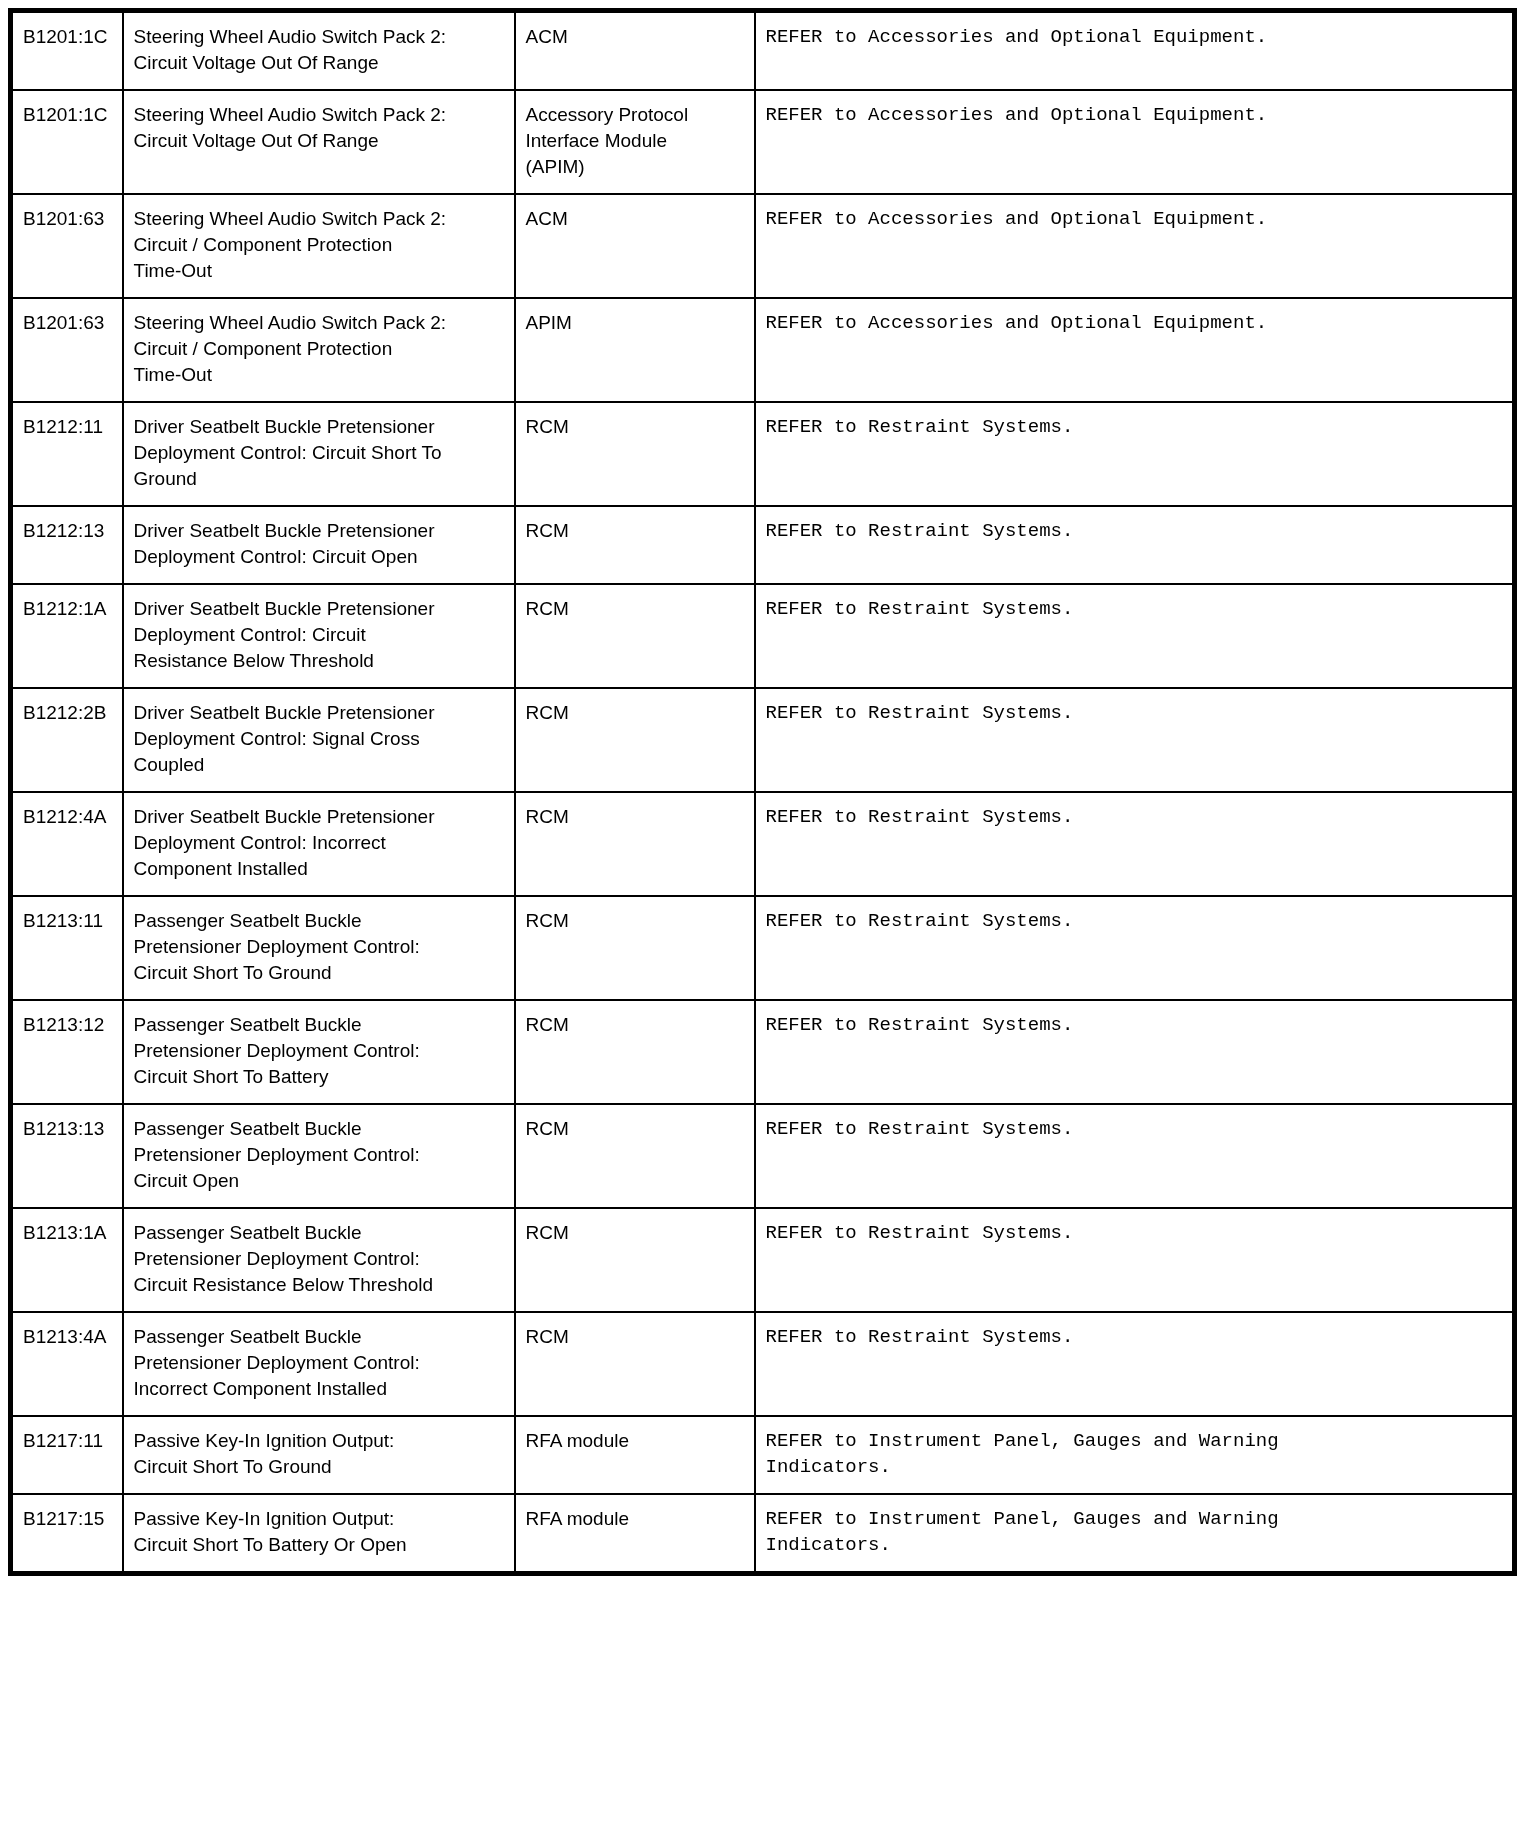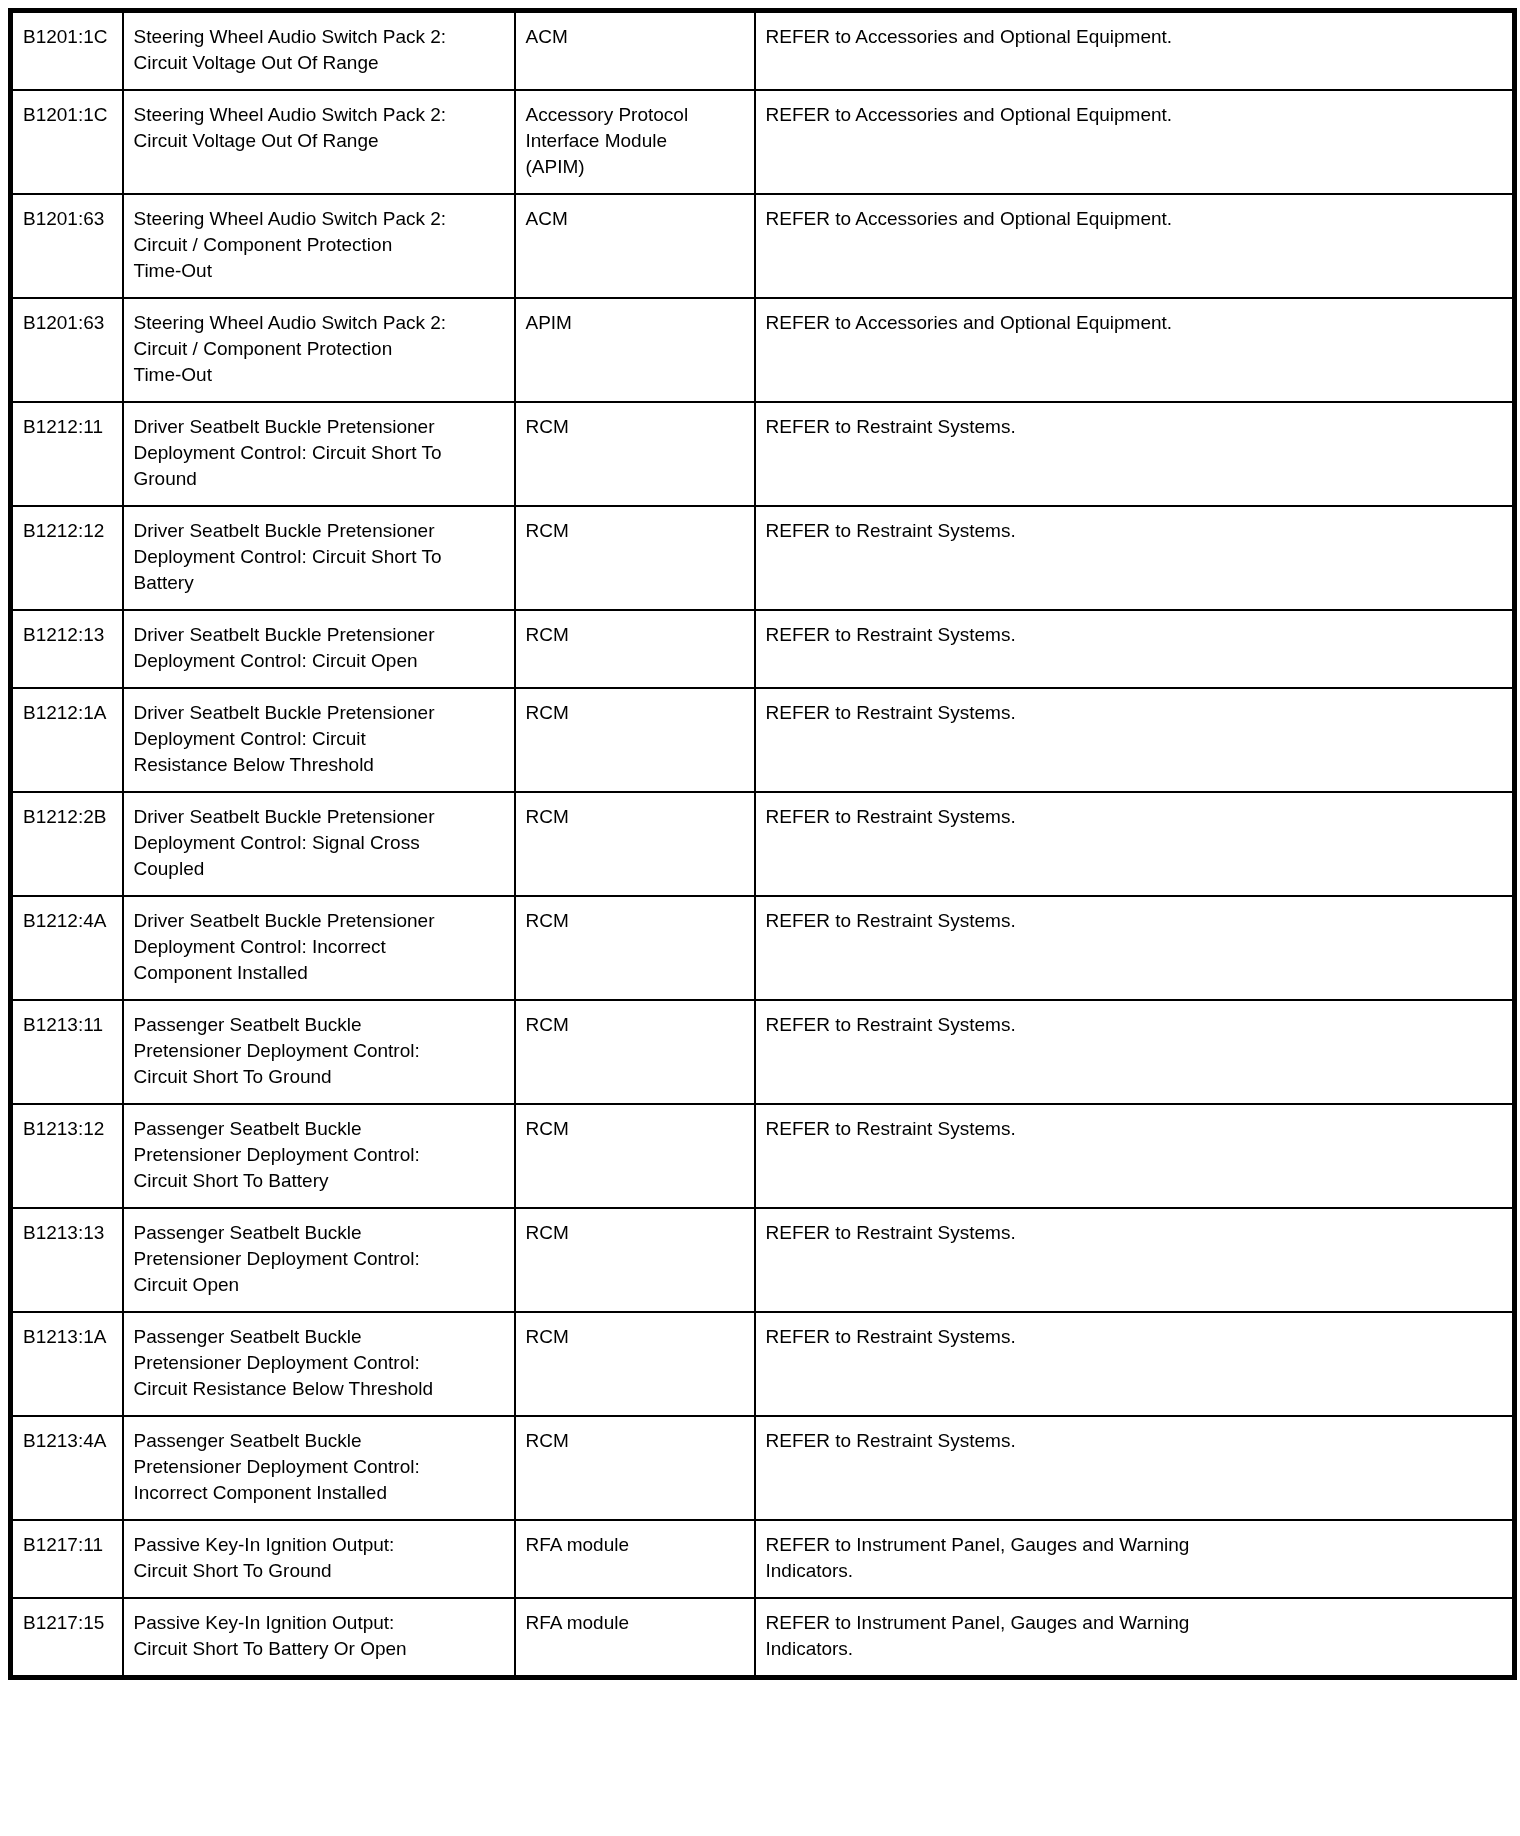--- a/index.html
+++ b/index.html
@@ -37,20 +37,21 @@
     padding-left: 8px;
     padding-right: 4px;
   }
   td.col-module {
     text-align: left;
   }
   .action-text {
     display: inline-block;
     max-width: 740px;
     vertical-align: top;
+    font-family: Liberation Mono, monospace;
   }
   col.c1 { width: 112px; }
   col.c2 { width: 392px; }
   col.c3 { width: 240px; }
   col.c4 { width: 760px; }
 </style>
 </head>
 <body>
 
 <div class="page">
@@ -92,28 +93,20 @@
 Circuit / Component Protection
 Time-Out</span></td>
     <td class="col-module"><span>APIM</span></td>
     <td class="col-action"><span class="action-text">REFER to Accessories and Optional Equipment.</span></td>
   </tr>
         <tr>
     <td class="col-code"><span>B1212:11</span></td>
     <td class="col-desc"><span>Driver Seatbelt Buckle Pretensioner
 Deployment Control: Circuit Short To
 Ground</span></td>
-    <td class="col-module"><span>RCM</span></td>
-    <td class="col-action"><span class="action-text">REFER to Restraint Systems.</span></td>
-  </tr>
-        <tr>
-    <td class="col-code"><span>B1212:12</span></td>
-    <td class="col-desc"><span>Driver Seatbelt Buckle Pretensioner
-Deployment Control: Circuit Short To
-Battery</span></td>
     <td class="col-module"><span>RCM</span></td>
     <td class="col-action"><span class="action-text">REFER to Restraint Systems.</span></td>
   </tr>
         <tr>
     <td class="col-code"><span>B1212:13</span></td>
     <td class="col-desc"><span>Driver Seatbelt Buckle Pretensioner
 Deployment Control: Circuit Open</span></td>
     <td class="col-module"><span>RCM</span></td>
     <td class="col-action"><span class="action-text">REFER to Restraint Systems.</span></td>
   </tr>

